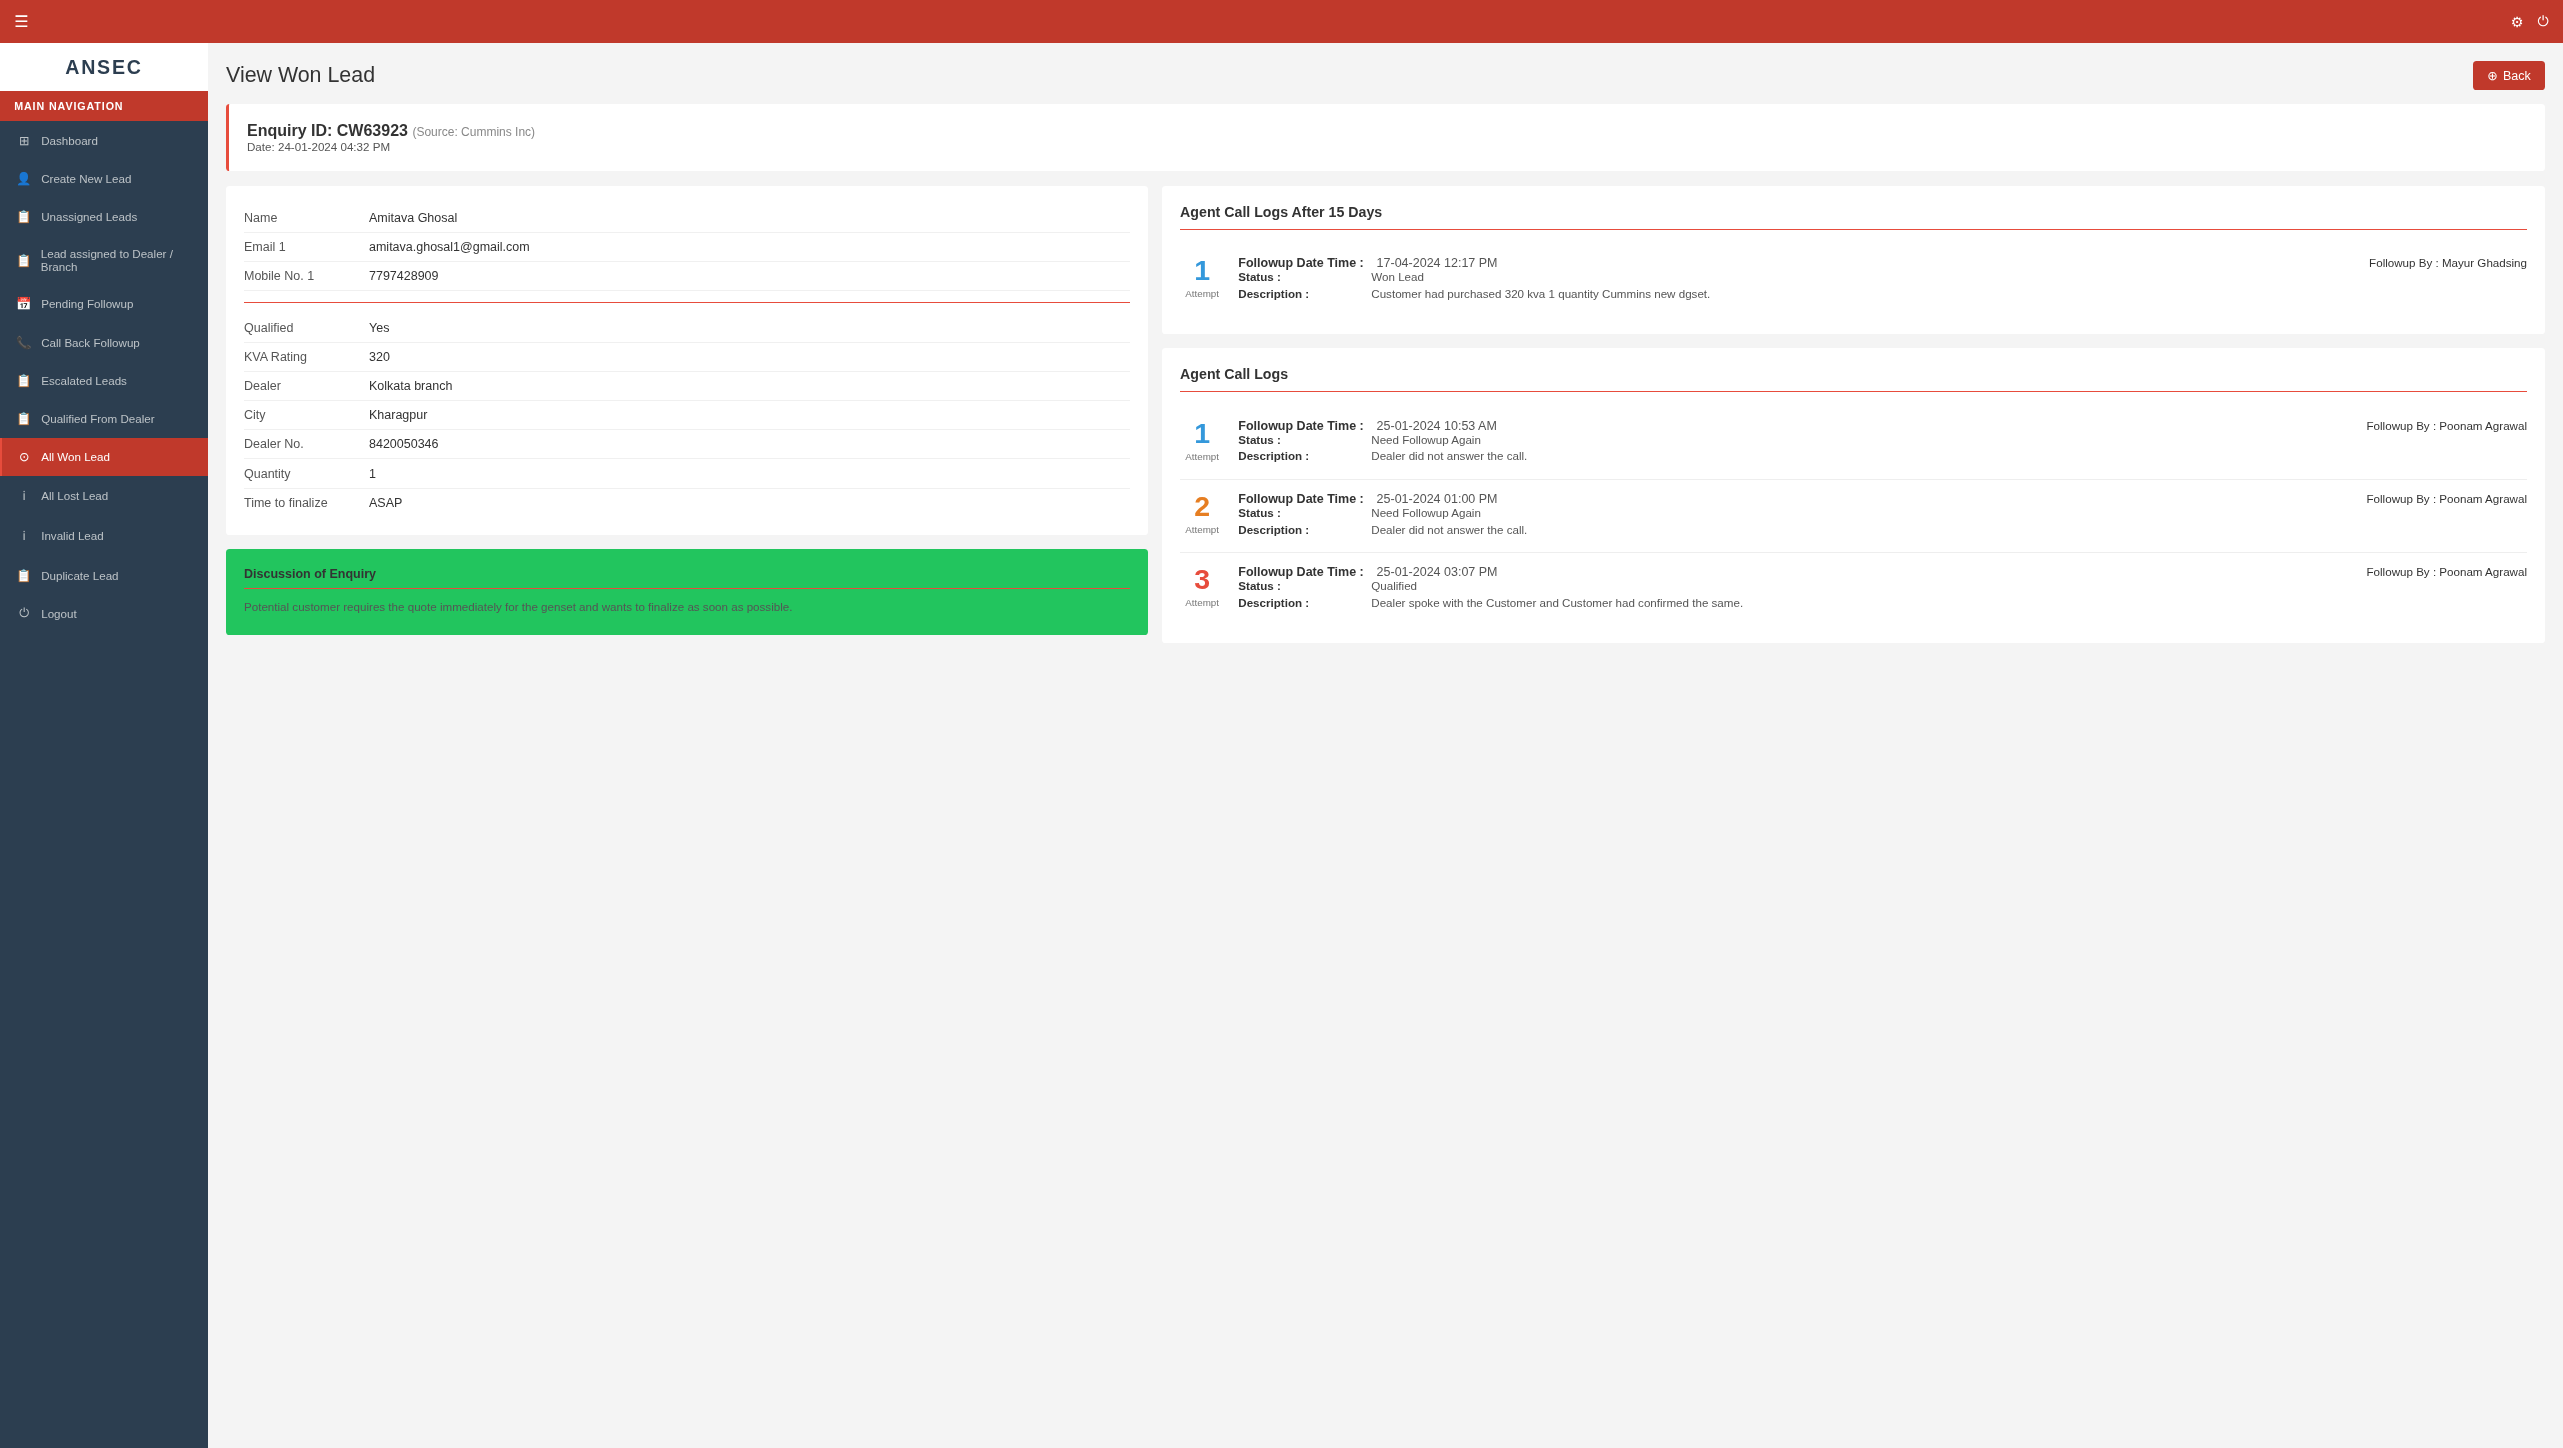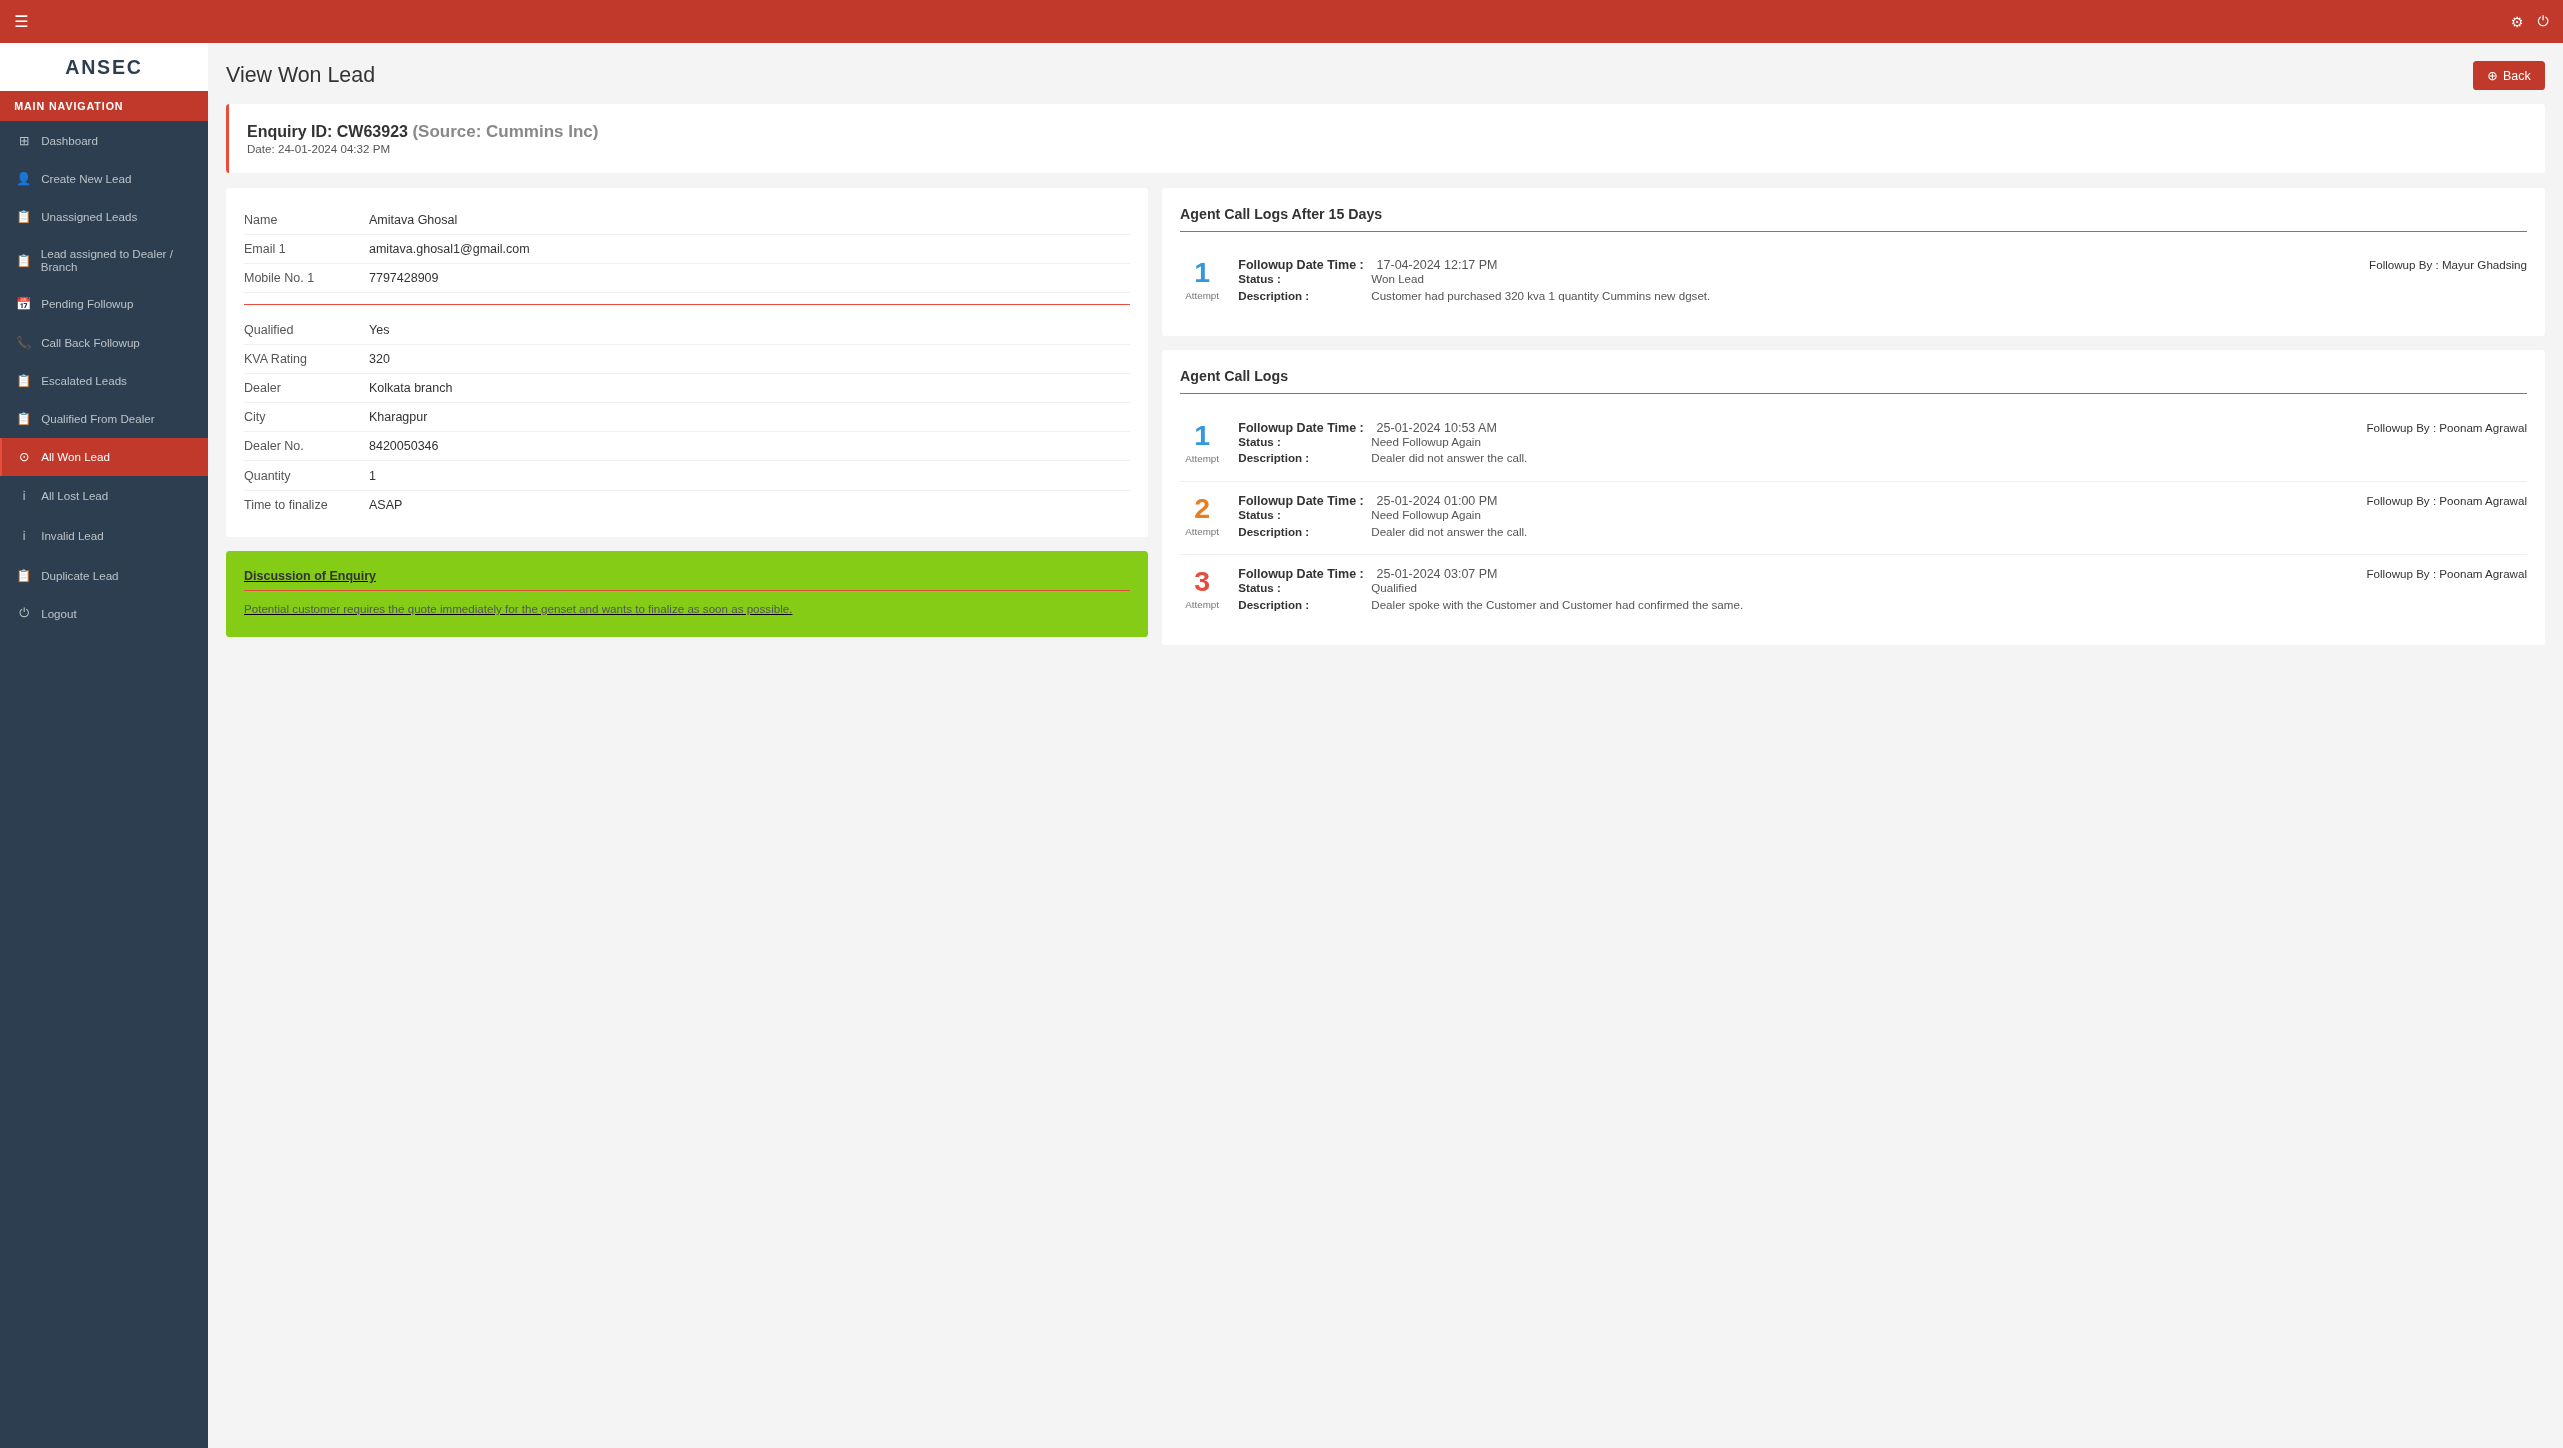--- a/index.html
+++ b/index.html
@@ -109,23 +109,23 @@
       padding: 18px;
       margin-bottom: 14.2px;
       border-left: 3.6px solid #e74c3c;
     }
     .enquiry-id {
       font-size: 16px;
       font-weight: bold;
       color: #333;
     }
     .enquiry-source {
-      font-size: 17px;
+      font-size: 12px;
       color: #888;
-      font-weight: bold;
+      font-weight: normal;
     }
     .enquiry-date {
       color: #555;
       margin-top: 0;
       font-size: 11.6px;
     }
 
     
     .content-grid {
       display: grid;
@@ -154,24 +154,23 @@
     .info-row:last-child { border-bottom: none; }
     .info-label {
       width: 125px;
       color: #555;
       font-weight: 500;
       flex-shrink: 0;
     }
     .info-value { color: #333; }
 
     .discussion-card {
-      background: #84cc16;
+      background: #22c55e;
       border-radius: 3.6px;
       padding: 18px;
-      text-decoration: underline;
     }
     .discussion-title {
       font-weight: bold;
       color: #333;
       margin-bottom: 9px;
       border-bottom: 1.8px solid #e74c3c;
       padding-bottom: 7.1px;
     }
     .discussion-text {
       color: #555;

